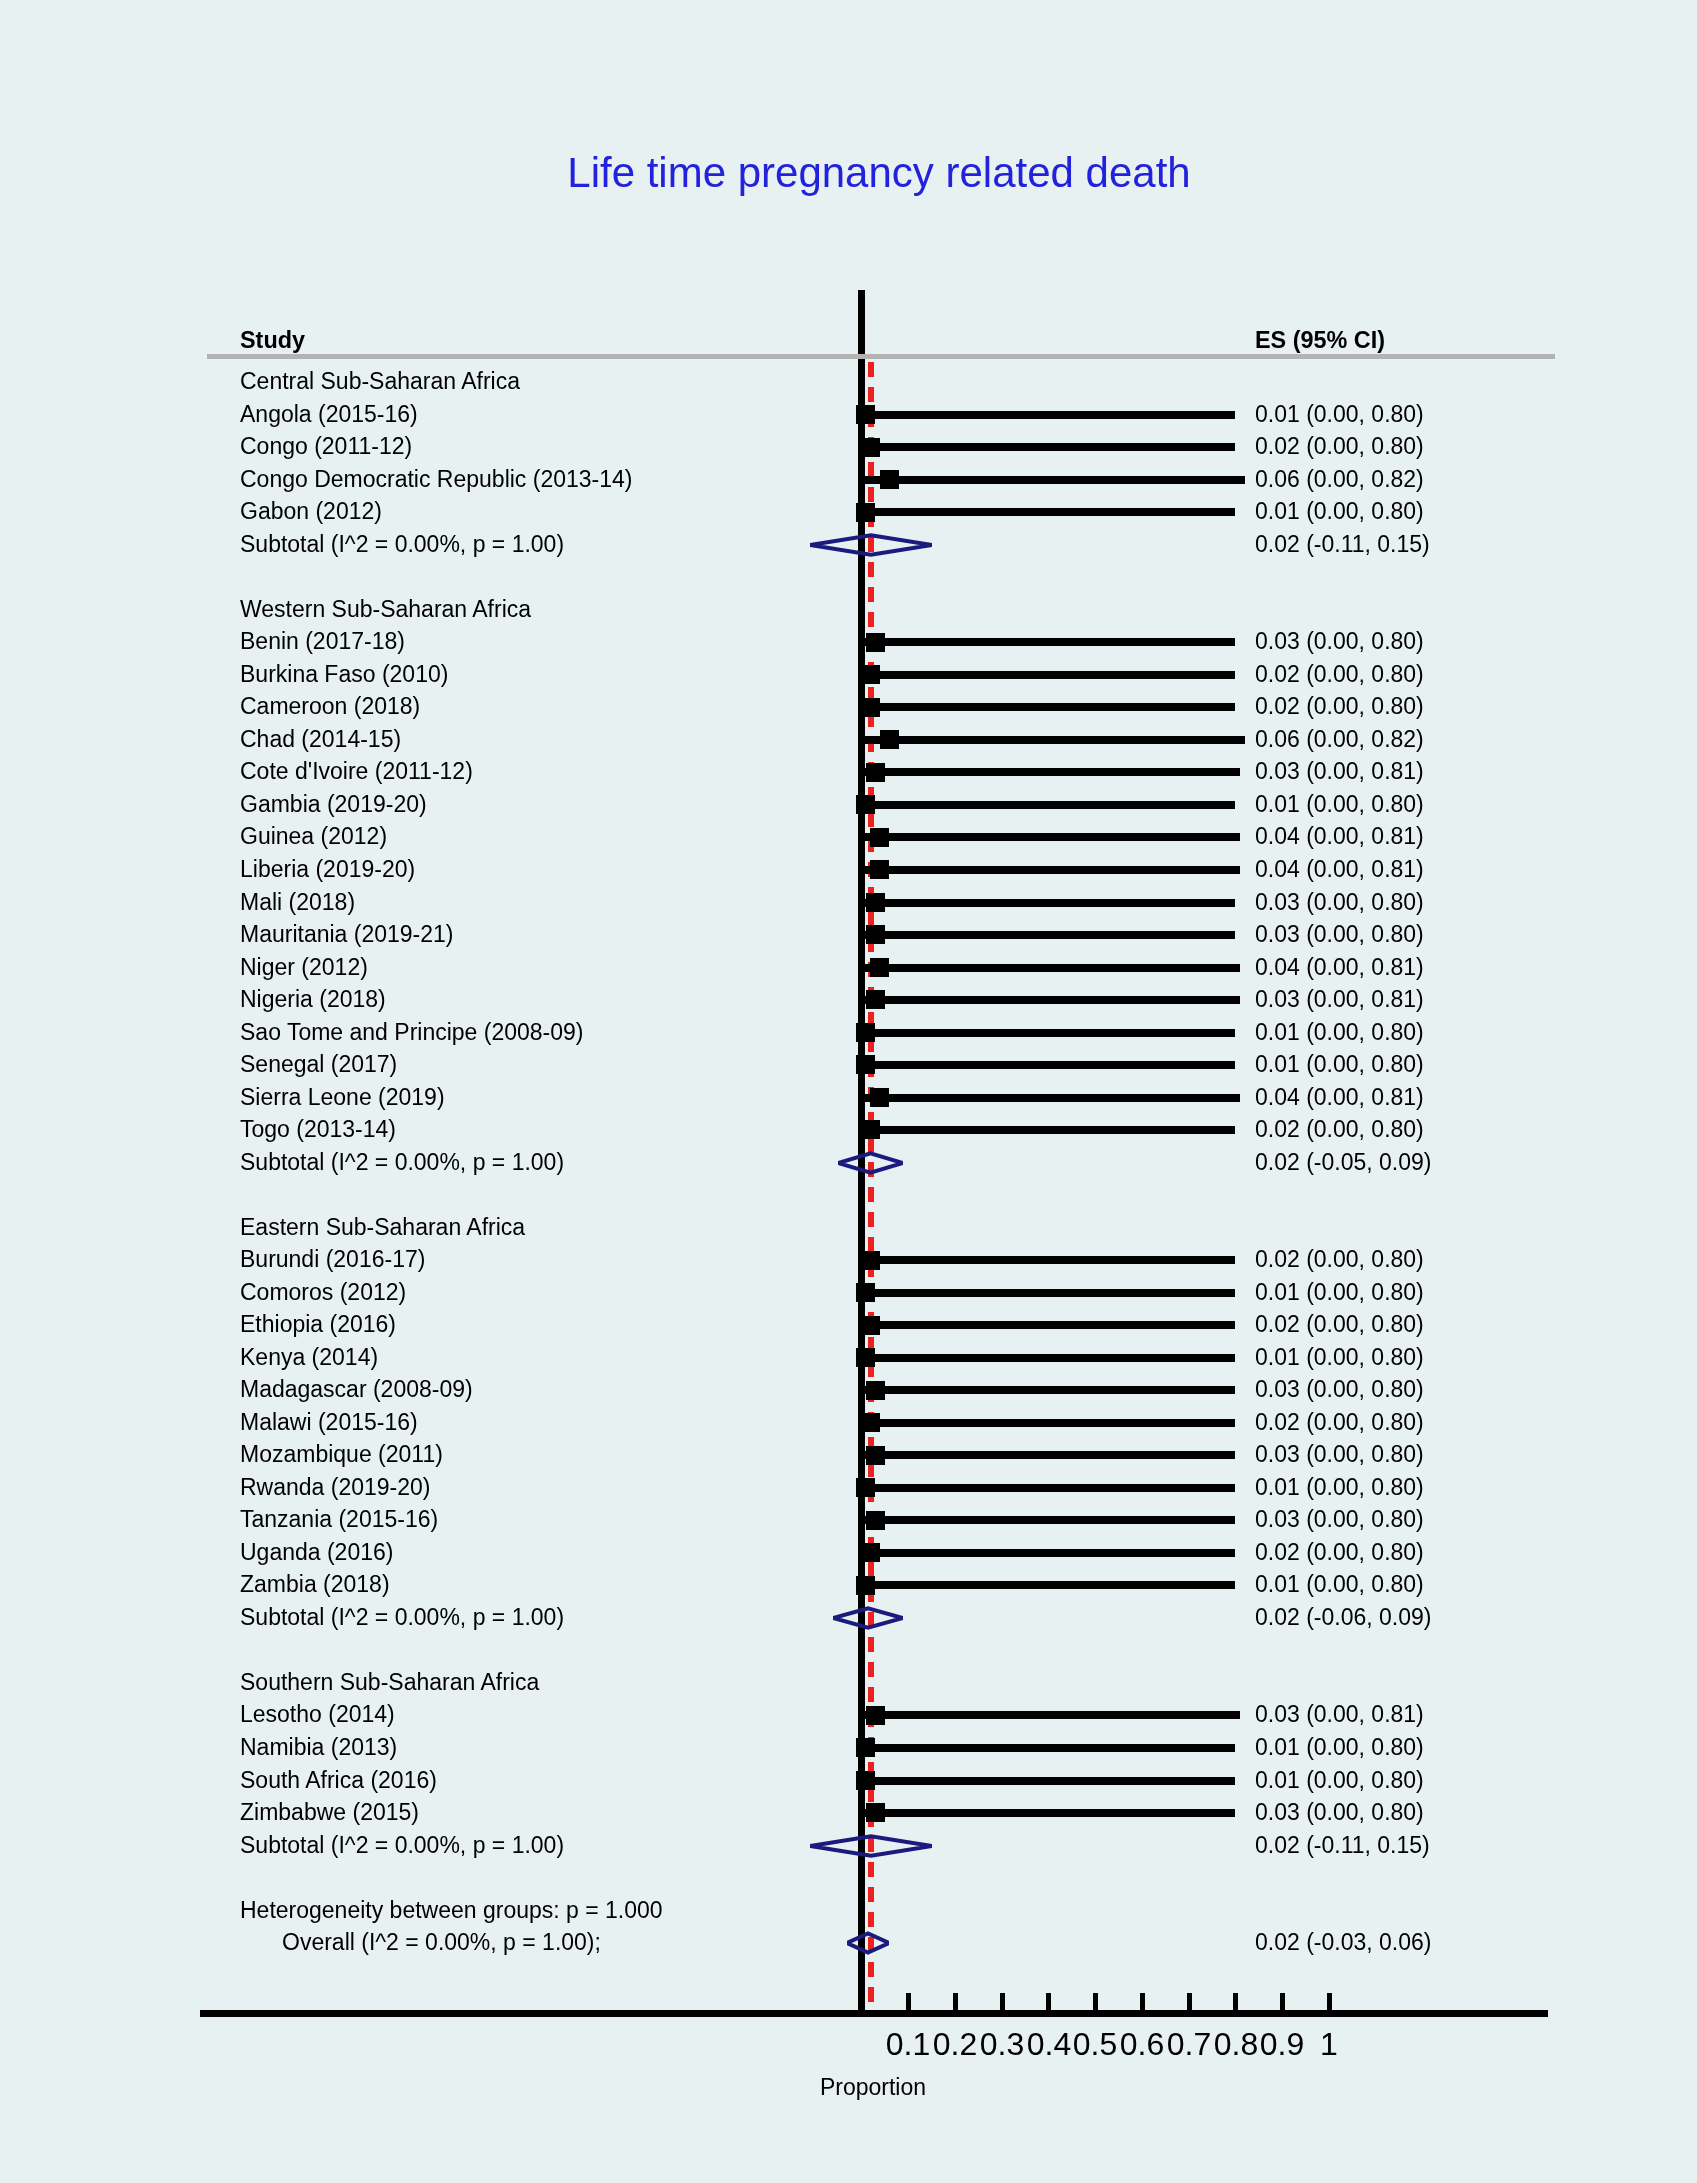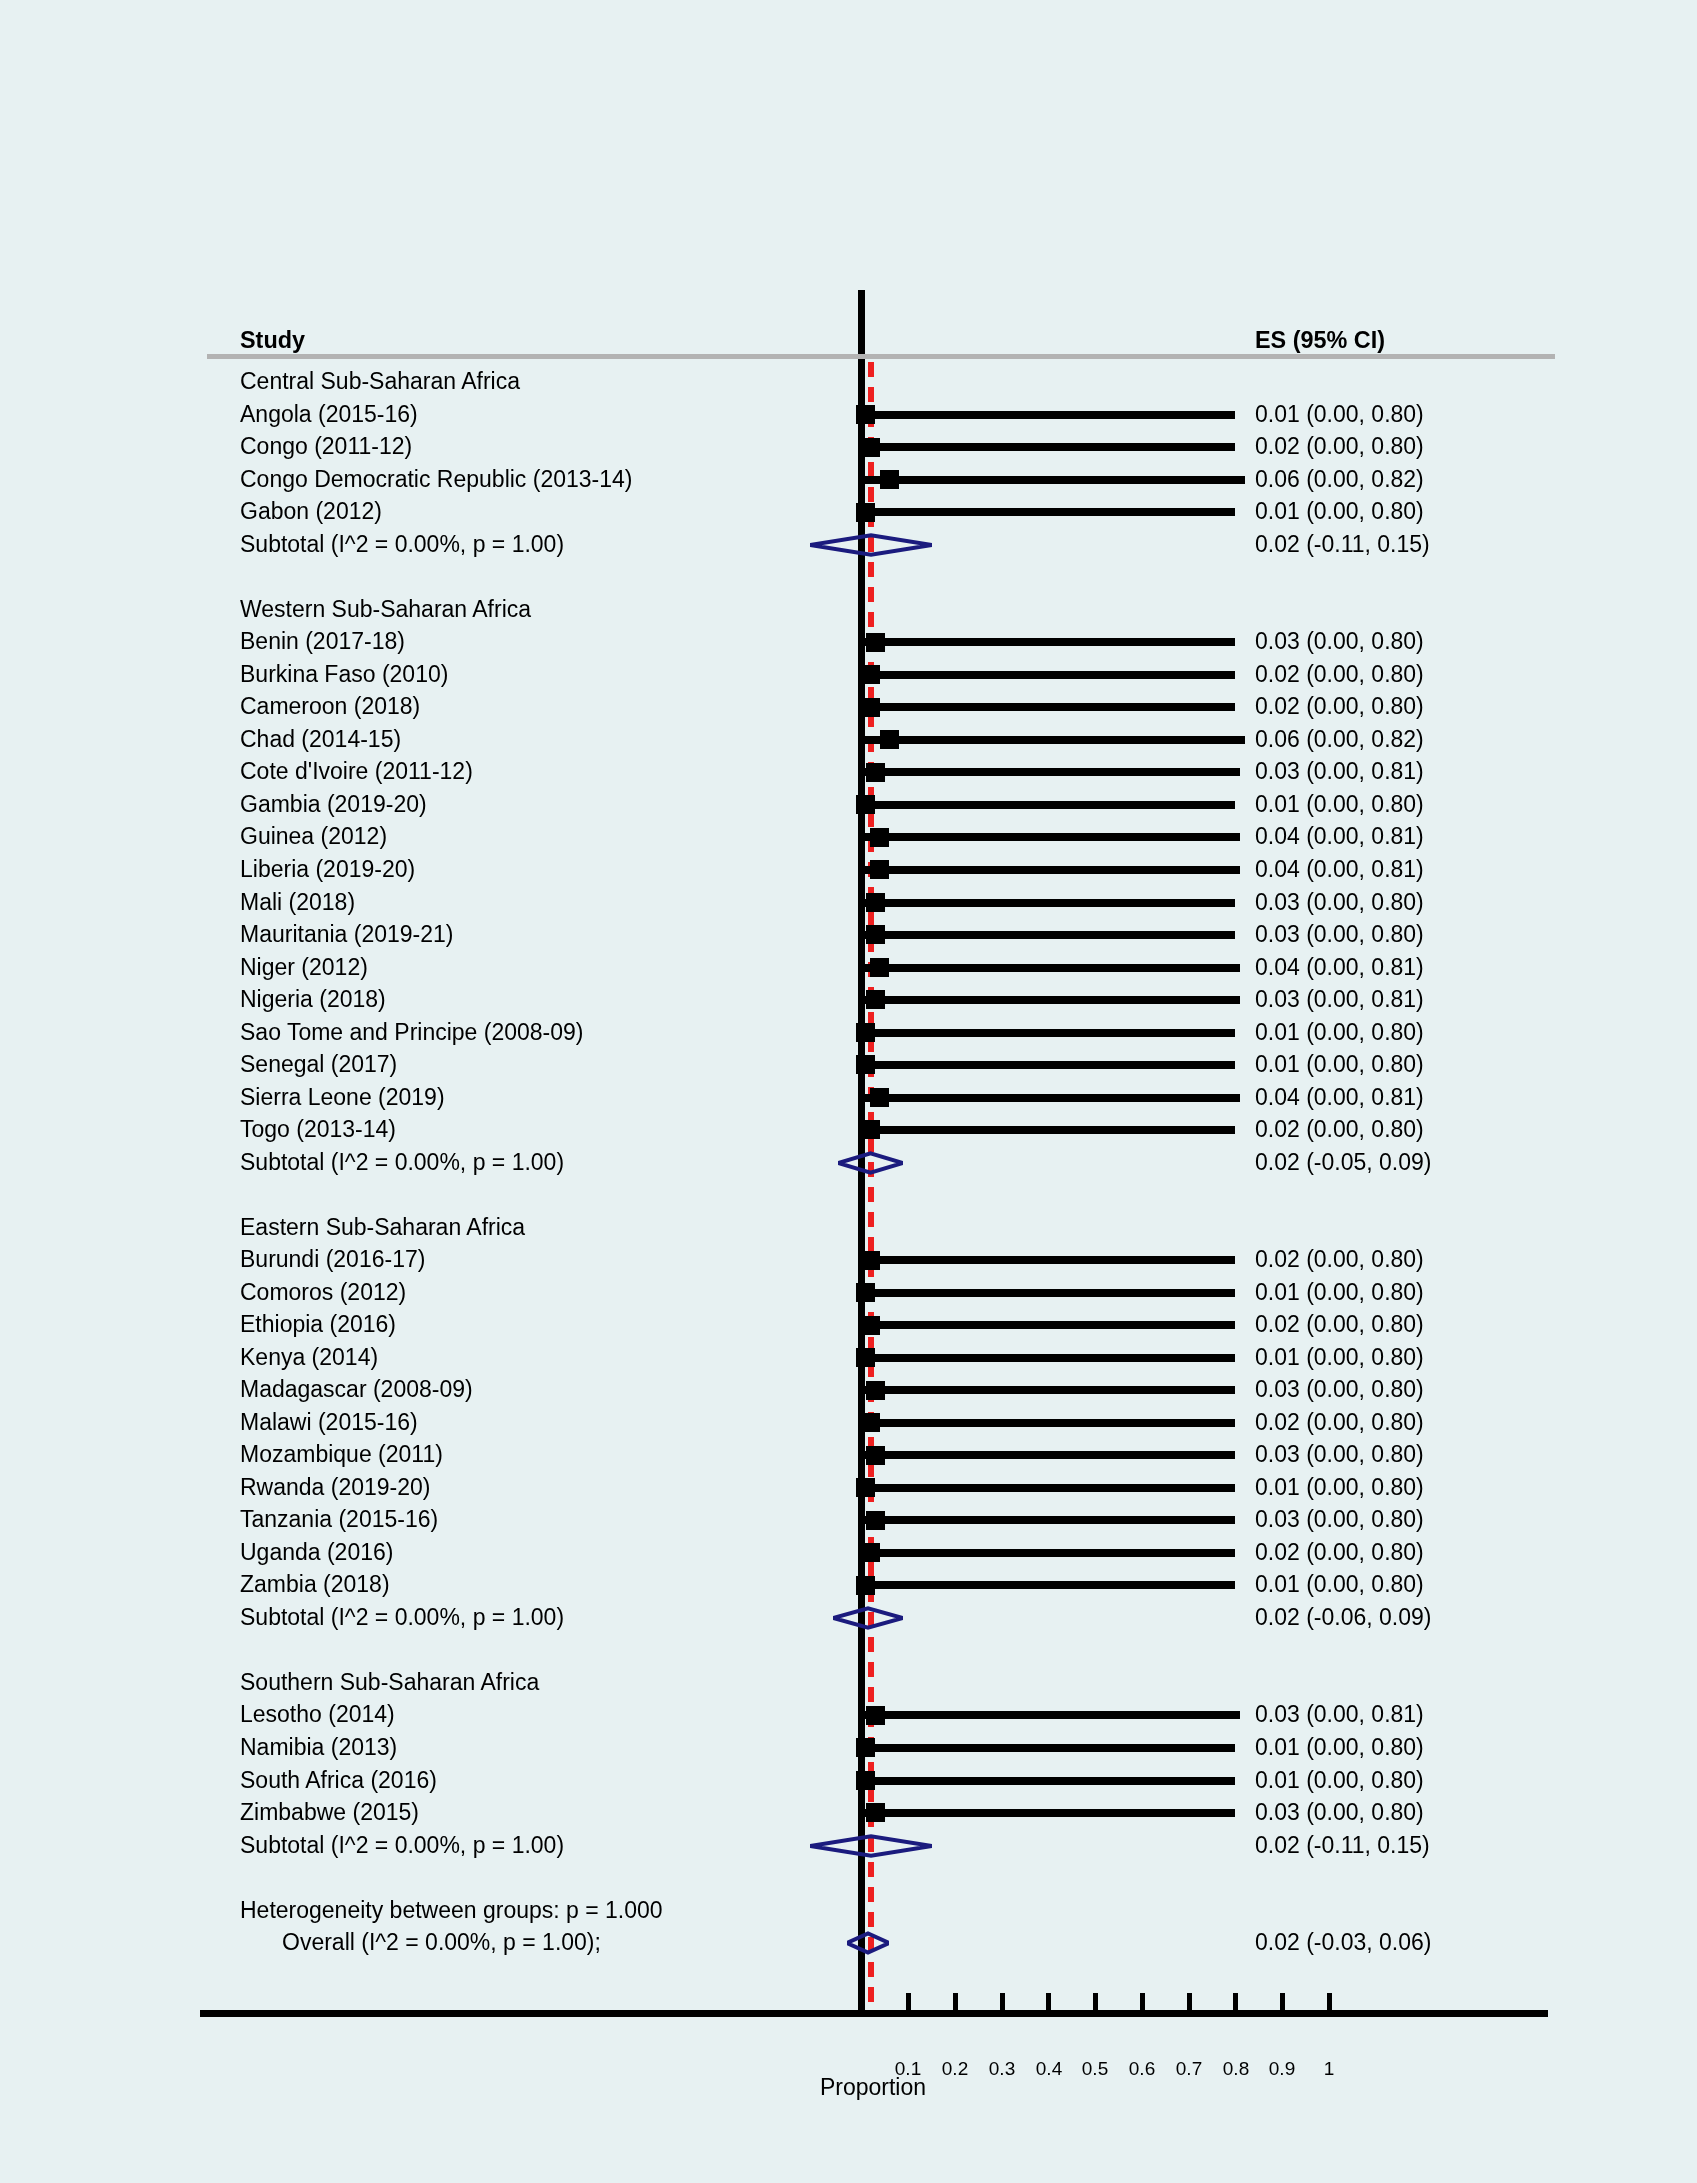--- a/index.html
+++ b/index.html
@@ -33,27 +33,28 @@
     position:absolute;transform:translateY(-50%);
     font-size:23px;line-height:1.1;white-space:nowrap;
   }
   .bar{position:absolute;height:8px;background:#000}
   .marker{position:absolute;background:#000}
   .diamond{position:absolute}
   .diamond polygon{fill:none;stroke:var(--navy,#1b1b7e);stroke-width:7}
   .tick{position:absolute;width:4.6px;height:17px;background:#000;top:1993px}
   .ticklabel{
     position:absolute;transform:translateX(-50%);top:2026px;
-    font-size:19px;white-space:nowrap;margin-top:32px;
+    font-size:32px;white-space:nowrap;
   }
 </style>
 </head>
 <body>
 
 <div id="page">
+  <div id="title">Life time pregnancy related death</div>
 
   <div class="colhead" style="left:240px;top:328px">Study</div>
   <div class="colhead" style="left:1255px;top:328px">ES (95% CI)</div>
 
   <div id="zero-line"></div>
   <div id="overall-line"></div>
   <div id="header-rule"></div>
 
   <div id="rows">
       <div class="rowtext" style="left: 240px; top: 382px;">Central Sub-Saharan Africa</div>

